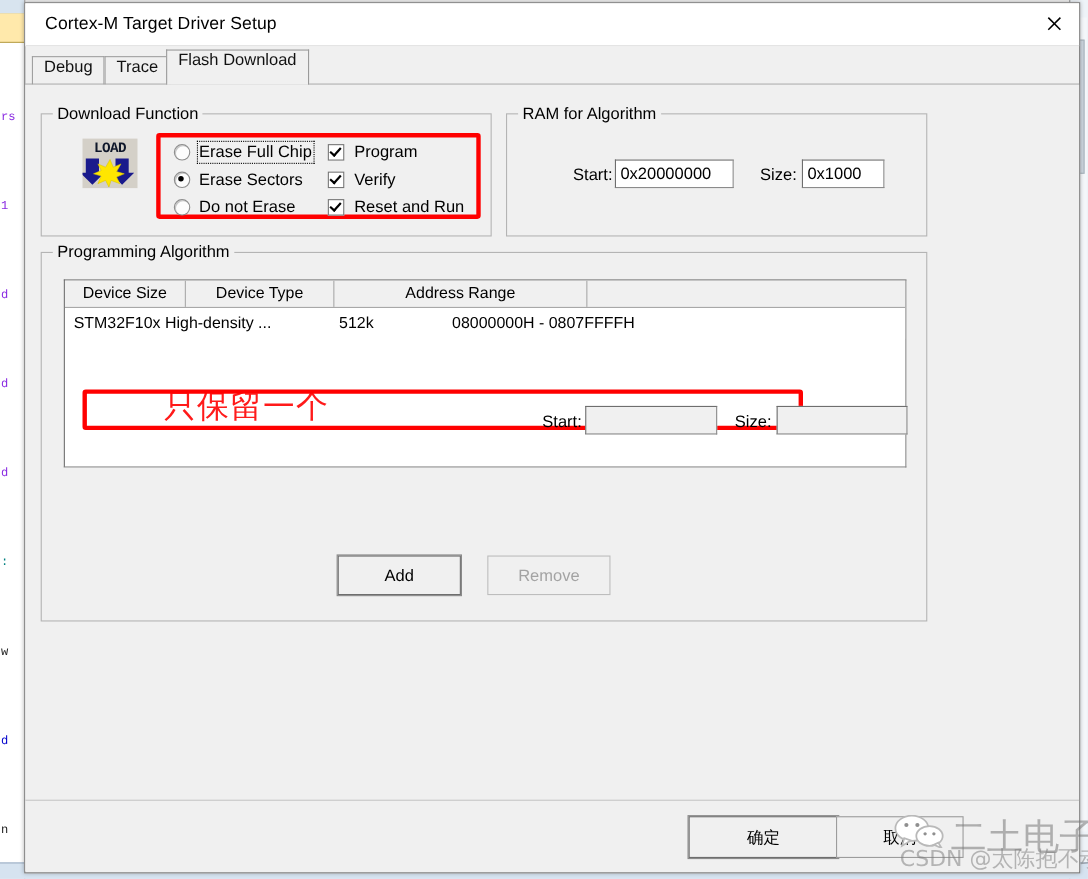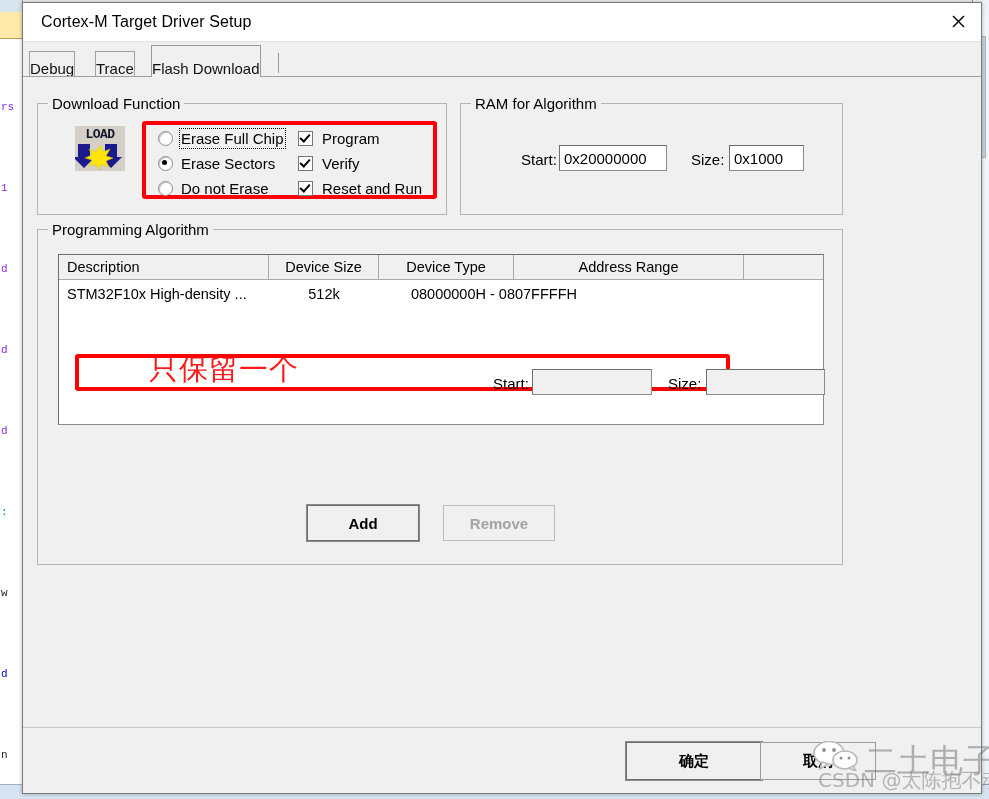--- a/index.html
+++ b/index.html
@@ -138,26 +138,26 @@
     position: absolute;
     left: 0;
     top: 38px;
     width: 958px;
     height: 36px;
   }
   .tab {
     position: absolute;
     bottom: 0;
     height: 26px;
-    padding: 0 0;
+    padding: 0 10px;
     background: #f0f0f0;
     border: 1px solid #a0a0a0;
     border-bottom: none;
     display: flex;
-    align-items: flex-end;
+    align-items: flex-start;
     font-size: 15px;
     color: #111;
     box-sizing: border-box;
   }
   .tab.active {
     background: #f0f0f0;
     height: 32px;
     border-color: #9a9a9a;
     z-index: 3;
     font-size: 15px;
@@ -396,21 +396,20 @@
     position: absolute;
     background: #f0f0f0;
     border: 1px solid #9c9c9c;
     box-sizing: border-box;
     display: flex;
     align-items: center;
     justify-content: center;
     font-size: 15px;
     color: #000;
     cursor: default;
-    font-weight: bold;
   }
   .btn.default {
     border: 1px solid #6e6e6e;
     box-shadow: inset 0 0 0 1px #f0f0f0, 0 0 0 1px #8a8a8a;
   }
   .btn.disabled { color: #a3a3a3; border-color: #bdbdbd; }
 
   #btn-add    { left: 284px; top: 428px; width: 112px; height: 36px; }
   #btn-remove { left: 420px; top: 428px; width: 112px; height: 36px; }
 
@@ -573,21 +572,20 @@
         <div class="field" id="fld-ram-start">0x20000000</div>
         <div class="fieldlabel" id="lbl-ram-size">Size:</div>
         <div class="field" id="fld-ram-size">0x1000</div>
       </div>
 
       <div class="group" id="grp-algo">
         <div class="group-title">Programming Algorithm</div>
 
         <div class="table-wrap">
           <div class="thead">
-            <div class="th" style="width:210px;">Description</div>
             <div class="th center" style="width:110px;">Device Size</div>
             <div class="th center" style="width:135px;">Device Type</div>
             <div class="th center" style="width:230px;">Address Range</div>
             <div class="th" style="width:79px;border-right:none;"></div>
           </div>
           <div class="trow">
             <div class="td" style="width:210px;">STM32F10x High-density ...</div>
             <div class="td center" style="width:110px;">512k</div>
             <div class="td center" style="width:230px;">08000000H - 0807FFFFH</div>
             <div class="td" style="width:79px;"></div>

